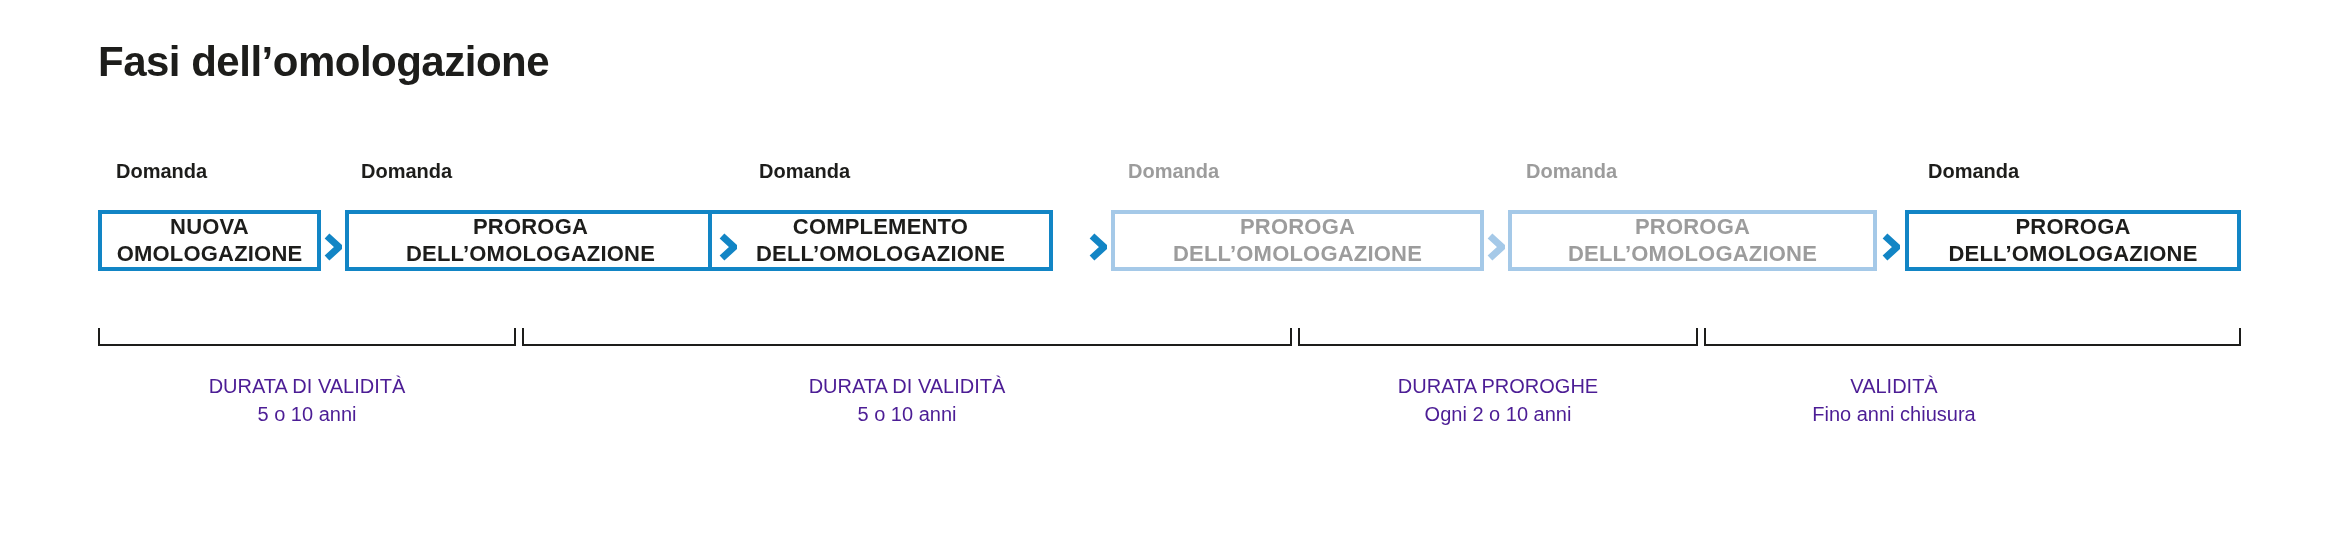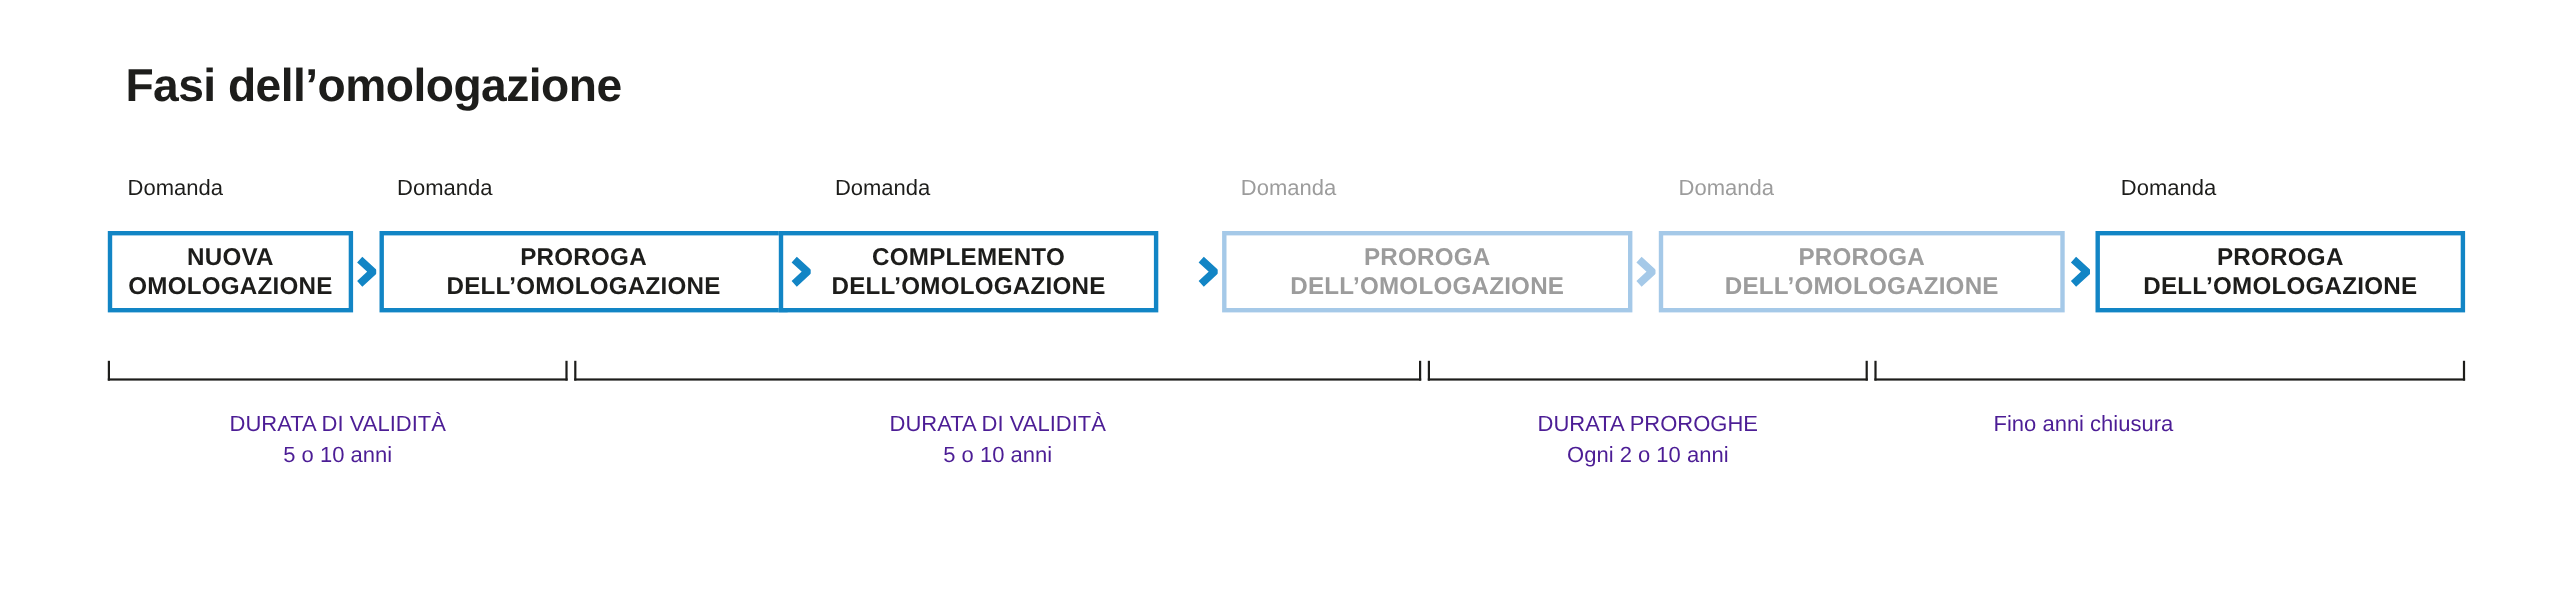--- a/index.html
+++ b/index.html
@@ -12,38 +12,39 @@
     position: relative;
     width: 2339px;
     height: 541px;
     background: #ffffff;
     overflow: hidden;
   }
   .title {
     position: absolute;
     left: 98px;
     top: 38px;
-    margin: 16px;
+    margin: 0;
     font-size: 42px;
     font-weight: bold;
     letter-spacing: -0.5px;
     color: #1d1d1b;
   }
   .domanda {
     position: absolute;
     top: 160px;
     font-size: 20px;
     color: #1d1d1b;
     white-space: nowrap;
+    font-weight: bold;
   }
   .domanda.muted { color: #9c9c9c; }
   .step {
     position: absolute;
     top: 210px;
-    height: 74px;
+    height: 61px;
     box-sizing: border-box;
     border: 4px solid #1285c5;
     background: #ffffff;
     display: flex;
     align-items: center;
     justify-content: center;
     text-align: center;
     font-size: 22px;
     font-weight: bold;
     line-height: 1.2;
@@ -143,16 +144,17 @@
   </div>
   <div class="span-label" style="left:522px;width:770px">
     <div>DURATA DI VALIDITÀ</div>
     <div>5 o 10 anni</div>
   </div>
   <div class="span-label" style="left:1298px;width:400px">
     <div>DURATA PROROGHE</div>
     <div>Ogni 2 o 10 anni</div>
   </div>
   <div class="span-label" style="left:1704px;width:380px">
+    <div>VALIDITÀ</div>
     <div>Fino anni chiusura</div>
   </div>
 
 </div>
 
 </body></html>

